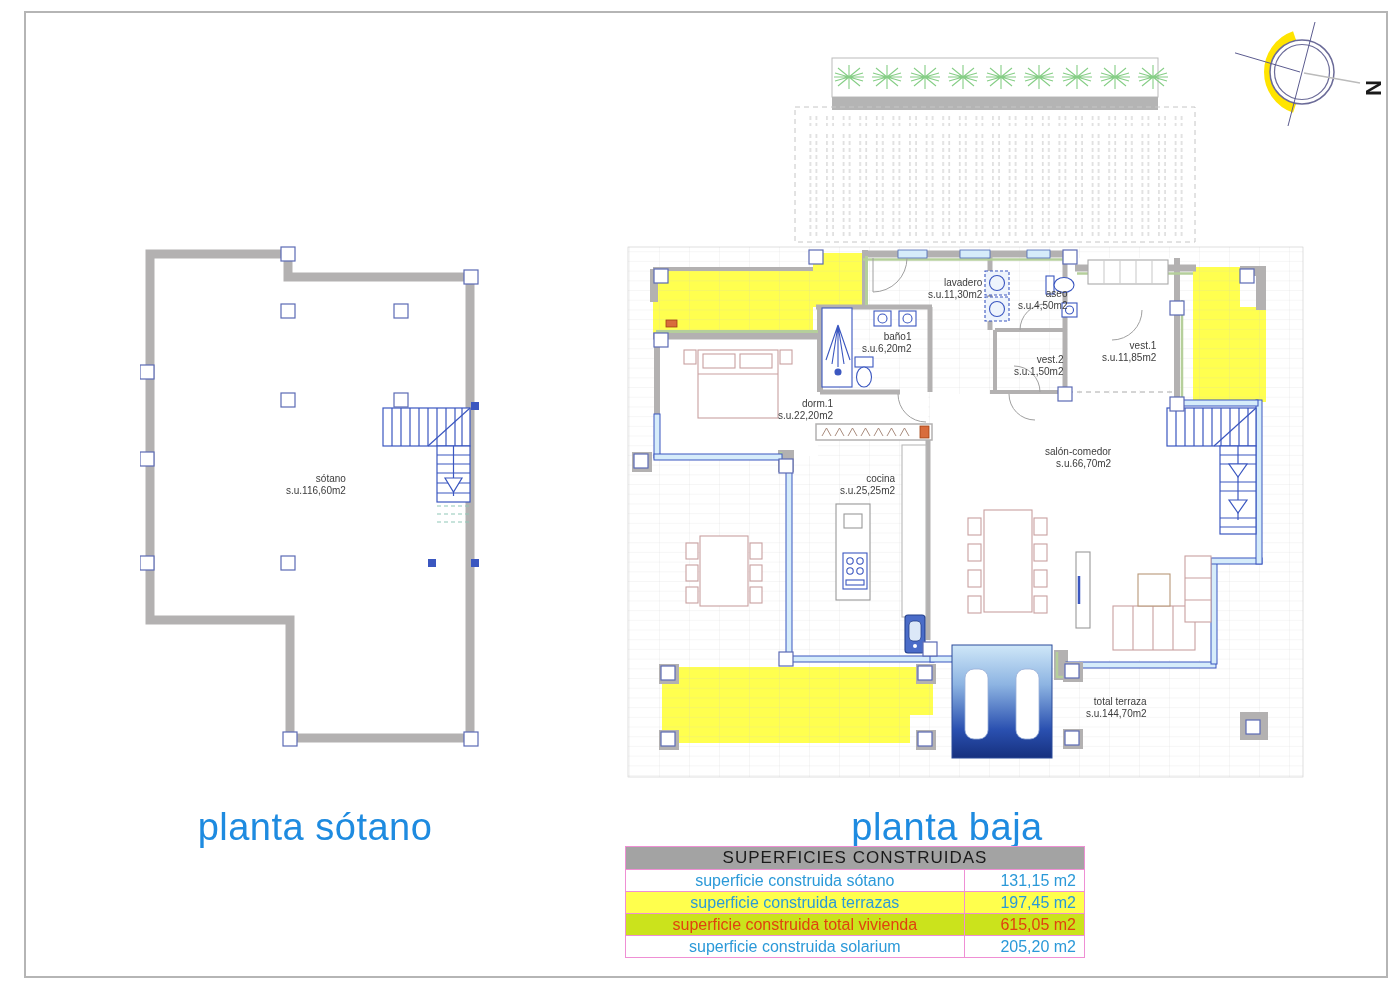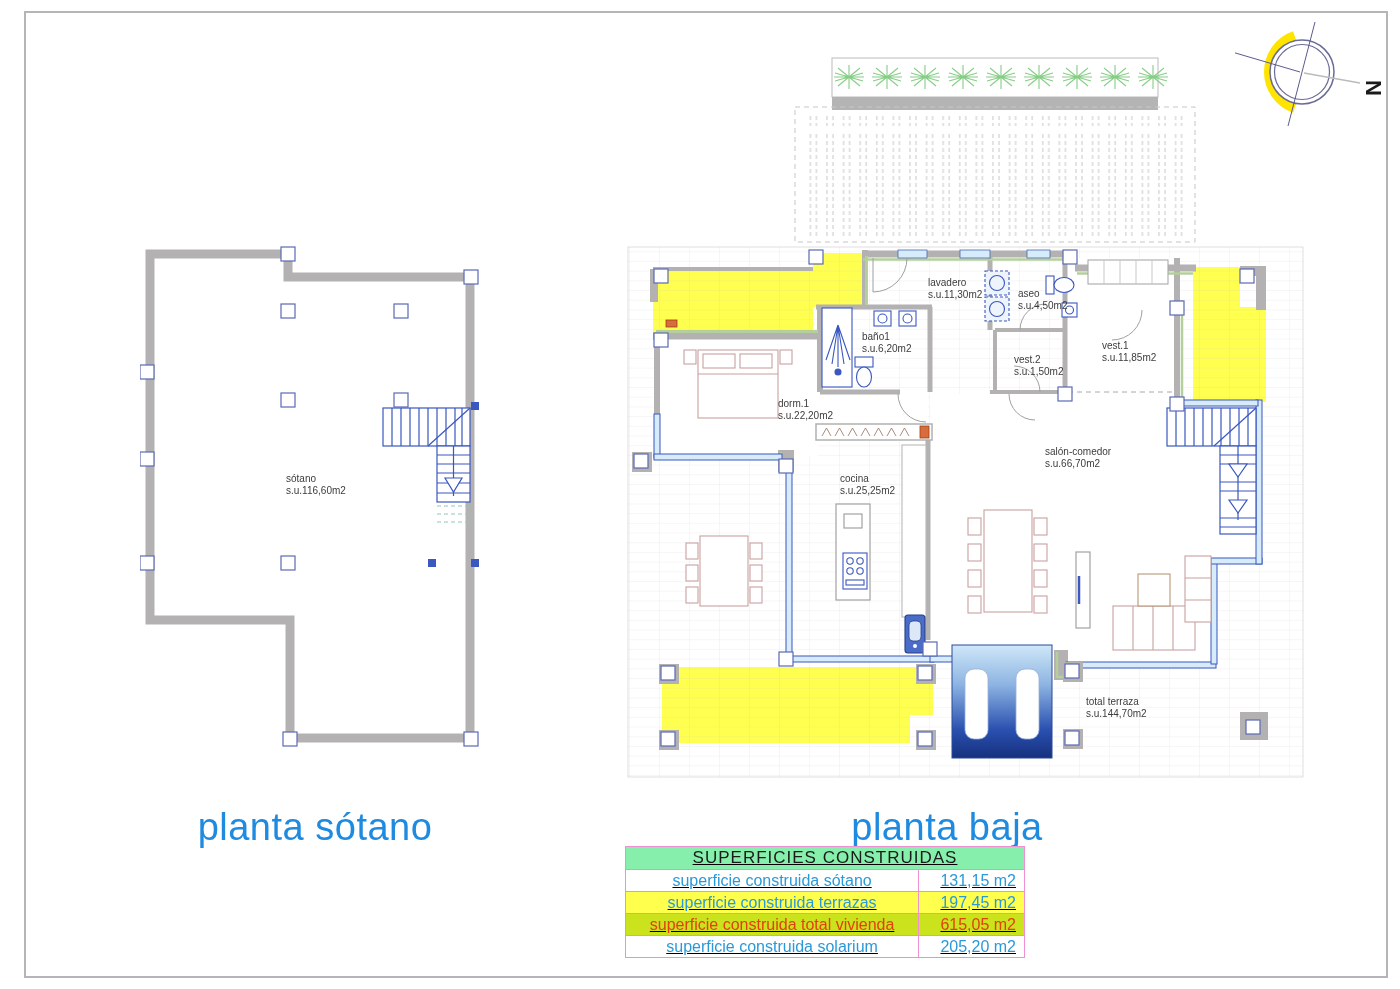--- a/index.html
+++ b/index.html
@@ -2,26 +2,26 @@
 <html><head>
 <meta charset="utf-8">
 <style>
   html,body{margin:0;padding:0;background:#fff;}
   #page{position:relative;width:1400px;height:989px;background:#ffffff;overflow:hidden;
         font-family:"Liberation Sans", sans-serif;}
   #frame{position:absolute;left:24px;top:11px;width:1360px;height:963px;
          border:2px solid #b5b5b5;}
   svg{position:absolute;}
   .rlabel{position:absolute;font-size:10px;line-height:11.5px;color:#3c3c3c;
-          white-space:nowrap;z-index:6;}
+          white-space:nowrap;z-index:6;text-align:right;}
   .plan-title{position:absolute;font-size:38px;color:#1e8be0;text-align:center;
               z-index:6;letter-spacing:0.5px;}
   
-  #areas{position:absolute;left:625px;top:846px;width:400px;z-index:7;
-         border-collapse:collapse;font-size:16px;background:#86efac;text-decoration:underline;}
+  #areas{position:absolute;left:625px;top:846px;width:460px;z-index:7;
+         border-collapse:collapse;font-size:16px;background:#a3a3a3;}
   #areas td,#areas th{border:1.4px solid #ef8fd4;padding:0 8px;height:21px;
                       font-weight:normal;}
   #areas th{font-size:17px;color:#1a1a1a;text-align:center;letter-spacing:1px;height:22px;}
   #areas td.lbl{width:287px;text-align:center;}
   #areas td.val{width:91px;text-align:right;}
 </style>
 </head>
 <body>
 
 <div id="page">

